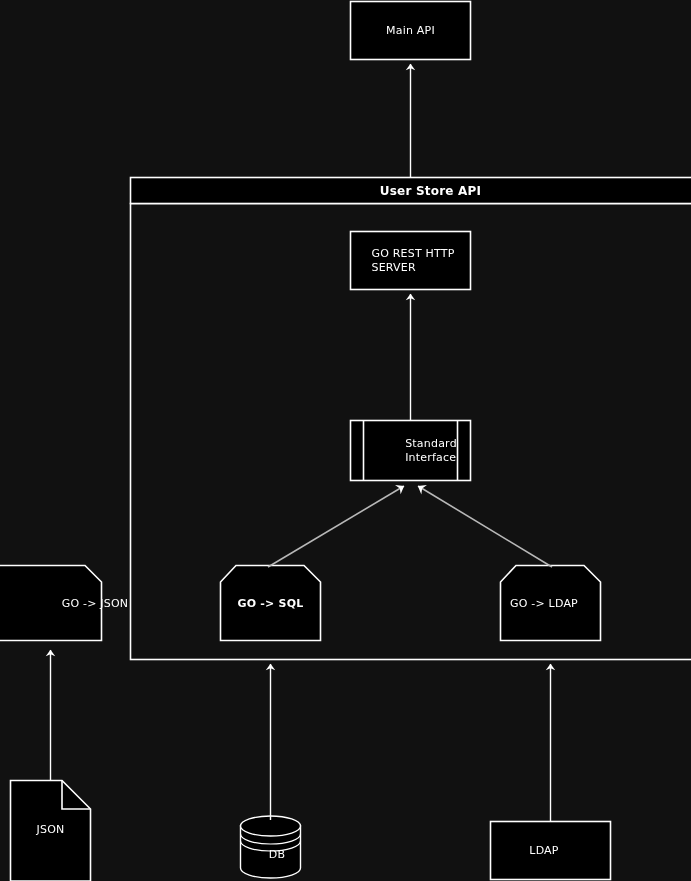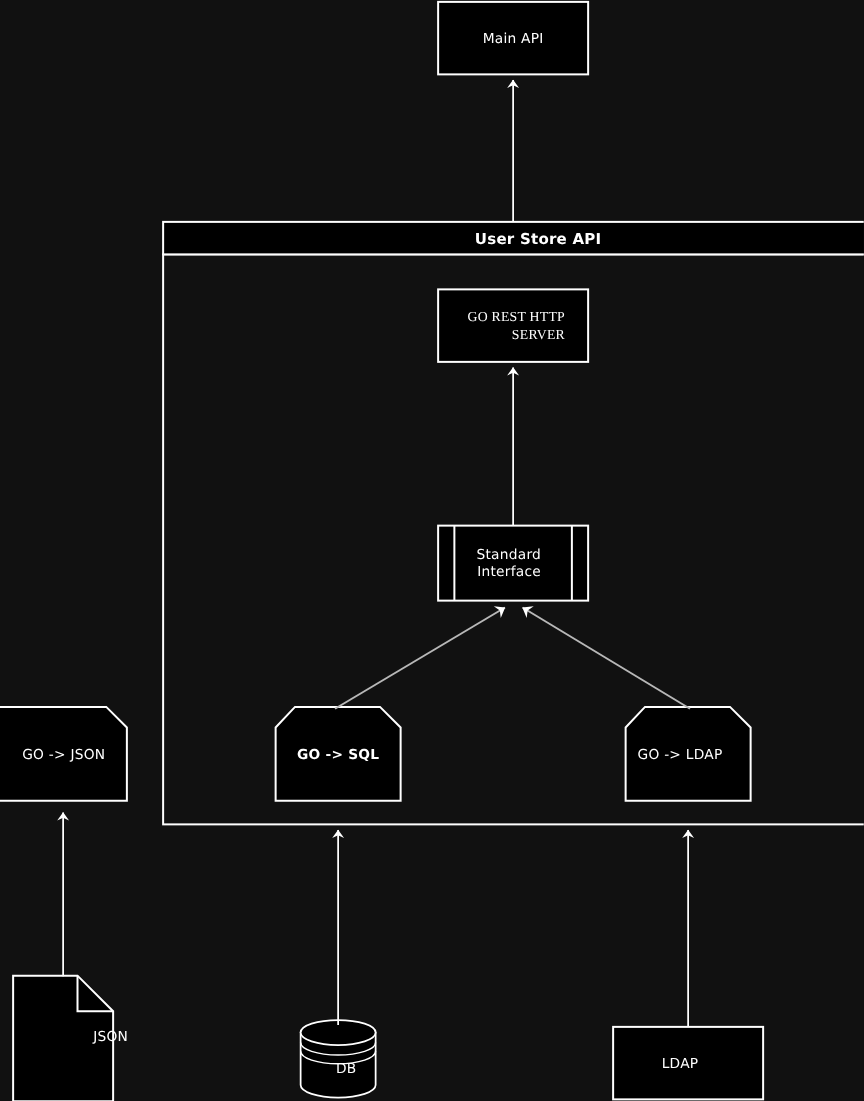--- a/index.html
+++ b/index.html
@@ -19,21 +19,21 @@
     position: absolute;
     inset: 0;
     width: 691px;
     height: 881px;
   }
   .node-label {
     position: absolute;
     display: flex;
     align-items: center;
     justify-content: center;
-    text-align: right;
+    text-align: left;
     font-size: 11px;
     line-height: 14px;
     color: #ffffff;
     pointer-events: none;
     white-space: pre-line;
     letter-spacing: 0.2px;
   }
   .node-label.bold {
     font-weight: bold;
     font-size: 12px;
@@ -125,29 +125,29 @@
 
   <g>
     <line x1="550.5" y1="821.5" x2="550.5" y2="664" stroke="#ffffff" stroke-width="1.4" marker-end="url(#arrowhead-white)"></line>
   </g>
 </svg>
 
 <div class="node-label bold" style="left:130px; top:178px; width:601px; height:26px;">User Store API</div>
 
 <div class="node-label" style="left:350px; top:2px; width:121px; height:58px;">Main API</div>
 
-<div class="node-label" style="left:350px; top:232px; width:126px; height:58px;font-family:Liberation Serif, serif;">GO REST HTTP
+<div class="node-label" style="left:350px; top:232px; width:126px; height:58px;">GO REST HTTP
 SERVER</div>
 
-<div class="node-label" style="left:360px; top:421px; width:94px; height:60px;">Standard
+<div class="node-label" style="left:384px; top:421px; width:94px; height:60px;">Standard
 Interface</div>
 
-<div class="node-label" style="left:1px; top:566px; width:100px; height:75px;">GO -&gt; JSON</div>
+<div class="node-label" style="left:1px; top:566px; width:100px; height:75px;padding-left:44px;">GO -&gt; JSON</div>
 
 <div class="node-label" style="left:220px; top:566px; width:101px; height:75px;font-weight:bold;">GO -&gt; SQL</div>
 
 <div class="node-label" style="left:500px; top:566px; width:88px; height:75px;">GO -&gt; LDAP</div>
 
-<div class="node-label" style="left:10px; top:812px; width:81px; height:36px;padding-left:38px;">JSON</div>
+<div class="node-label" style="left:10px; top:812px; width:81px; height:36px;">JSON</div>
 
 <div class="node-label" style="left:240px; top:843px; width:74px; height:24px;">DB</div>
 
 <div class="node-label" style="left:490px; top:822px; width:108px; height:58px;">LDAP</div>
 
 </body></html>

